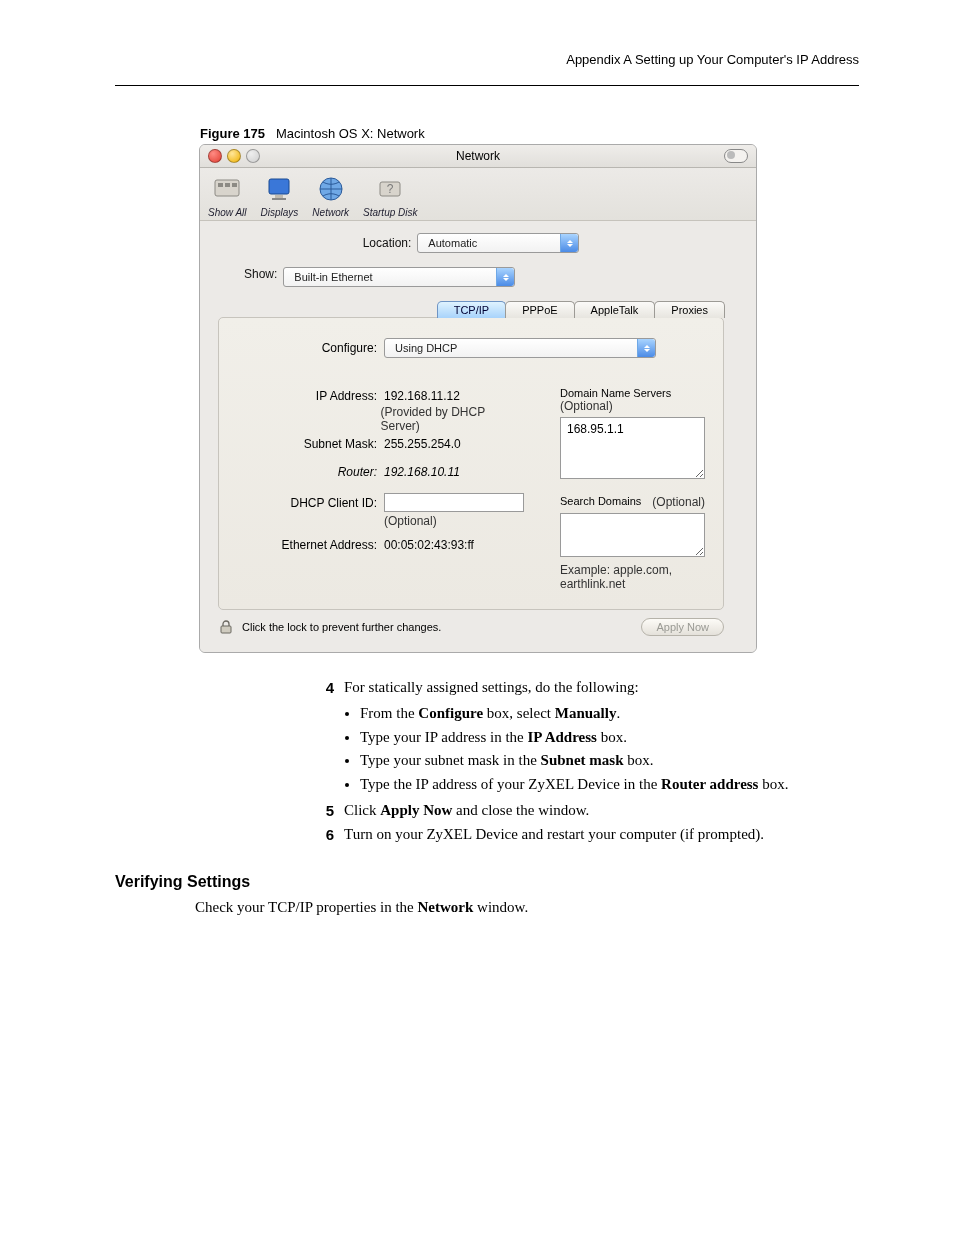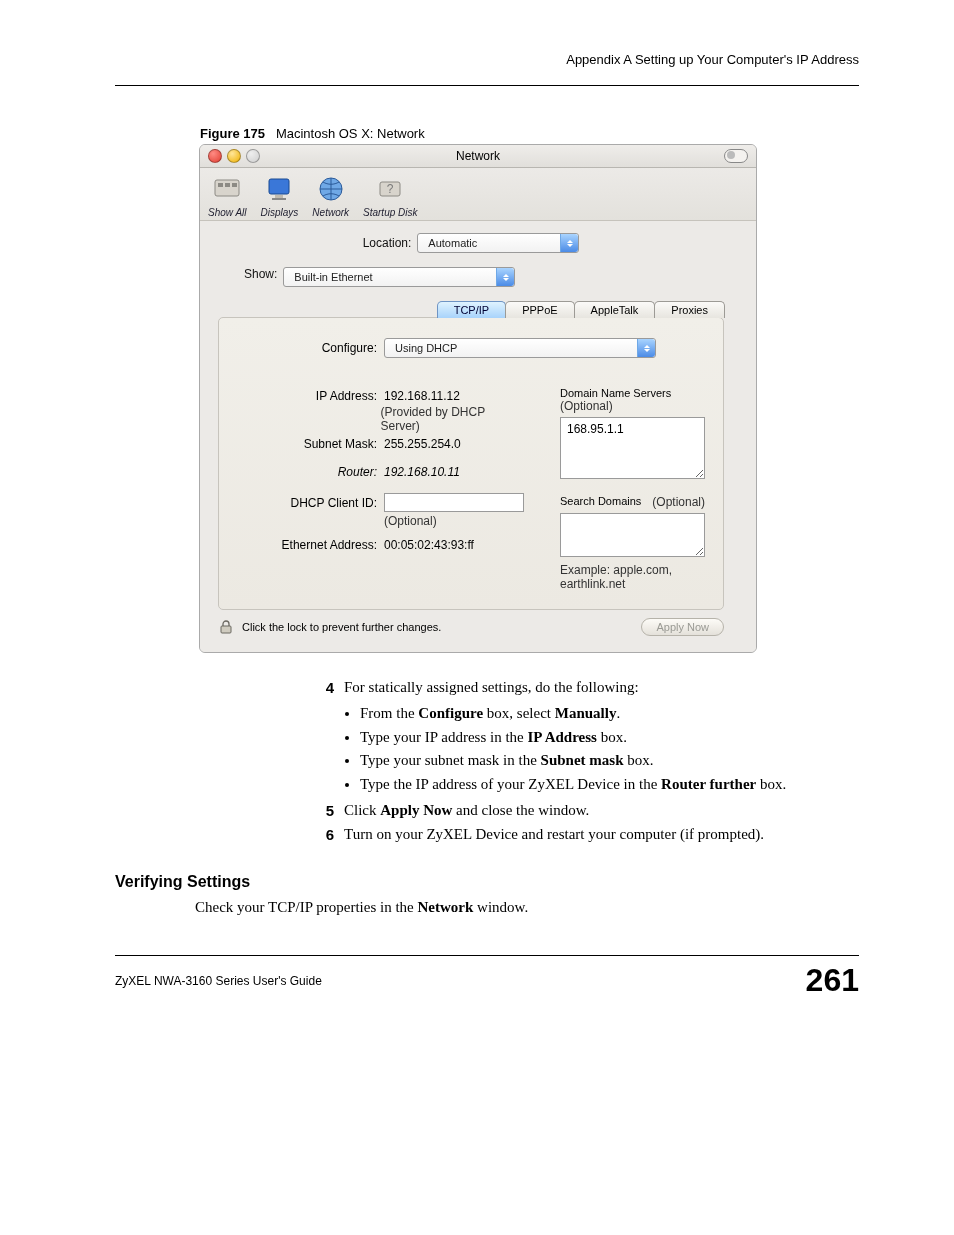--- a/index.html
+++ b/index.html
@@ -341,38 +341,34 @@
       <li>
         <span>From the </span><b>Configure</b><span> box, select </span><b>Manually</b><span>.</span>
       </li>
       <li>
         <span>Type your IP address in the </span><b>IP Address</b><span> box.</span>
       </li>
       <li>
         <span>Type your subnet mask in the </span><b>Subnet mask</b><span> box.</span>
       </li>
       <li>
-        <span>Type the IP address of your ZyXEL Device in the </span><b>Router further</b><span> box.</span>
+        <span>Type the IP address of your ZyXEL Device in the </span><b>Router address</b><span> box.</span>
       </li>
     </ul>
     <div class="num-row">
       <div class="num">5</div>
       <div>
         <span>Click </span><b>Apply Now</b><span> and close the window.</span>
       </div>
     </div>
     <div class="num-row">
       <div class="num">6</div>
       <div>Turn on your ZyXEL Device and restart your computer (if prompted).</div>
     </div>
   </div>
 
   <div class="subhead">Verifying Settings</div>
   <div class="body-para">
     <span>Check your TCP/IP properties in the </span><b>Network</b><span> window.</span>
   </div>
 
-  <div class="page-footer">
-    <div class="guide-name">ZyXEL NWA-3160 Series User's Guide</div>
-    <div class="page-num">261</div>
-  </div>
 
 </div>
 
 </body></html>

